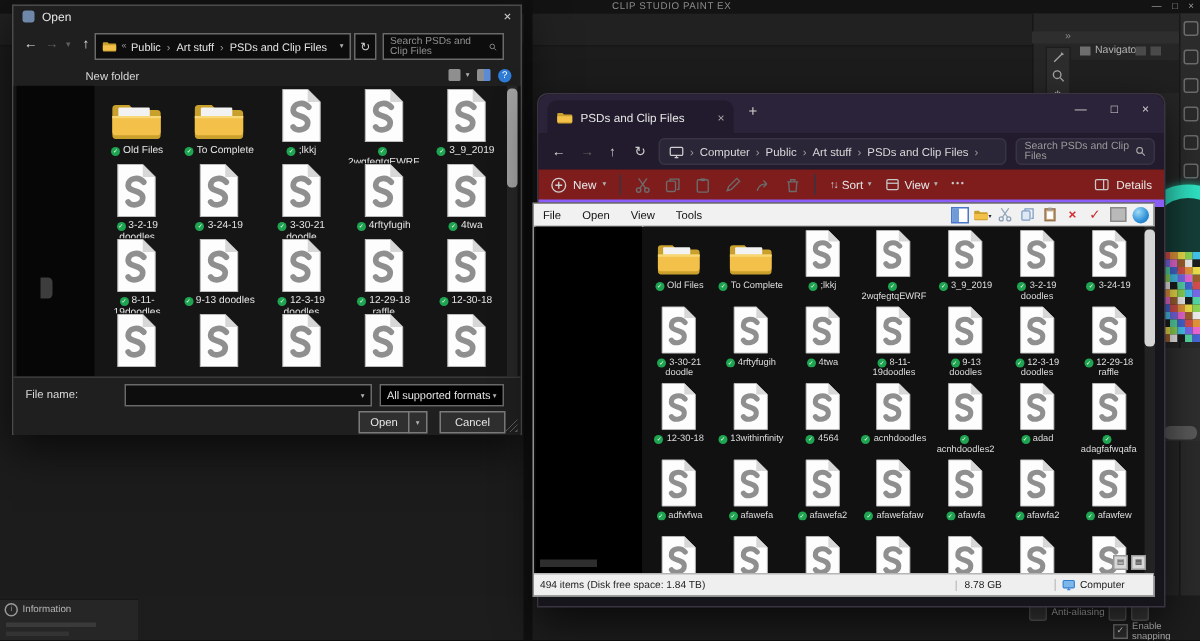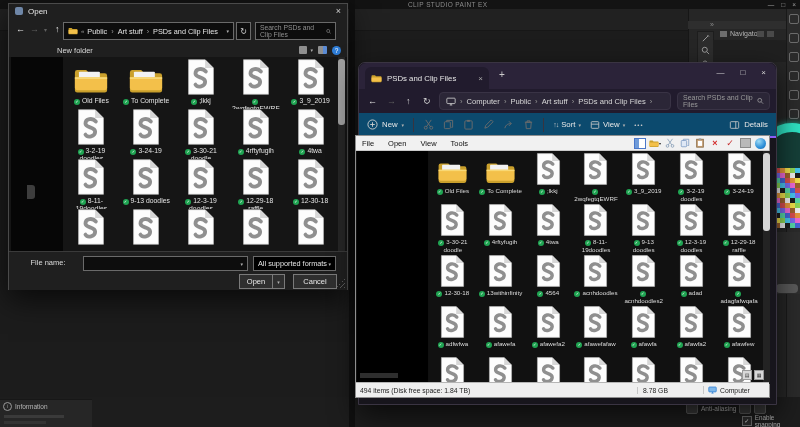--- a/index.html
+++ b/index.html
@@ -83,21 +83,21 @@
   .exp-tabbar{left:0;top:0;width:100%;height:26px;background:#2b2339;border-radius:7px 7px 0 0;}
   .exp-tab{left:6px;top:4px;width:124px;height:22px;background:#211b2d;border-radius:6px 6px 0 0;display:flex;align-items:center;gap:5px;padding:0 6px;box-sizing:border-box;font-size:7.8px;}
   .exp-tab-close{margin-left:auto;color:#aaa;font-size:8px;}
   .exp-newtab{left:140px;top:6px;color:#ccc;font-size:10px;}
   .exp-ctrls{right:10px;top:5px;display:flex;gap:16px;color:#d5d5d5;font-size:8px;}
   .exp-address{left:0;top:26px;width:100%;height:24px;background:#211b2d;}
   .exp-address .navarr{top:7px;}
   .pill{background:#2b2637;border:1px solid #393345;border-radius:4px;box-sizing:border-box;display:flex;align-items:center;font-size:7.6px;color:#d8d8d8;}
   .exp-crumb-pill{left:80px;top:3px;width:232px;height:18px;padding:0 6px;gap:4px;}
   .exp-search{left:318px;top:3px;width:93px;height:18px;padding:0 5px;color:#9a9a9a;font-size:7px;}
-  .exp-cmdbar{left:0;top:50px;width:100%;height:25px;background:#0c4a6e;border-bottom:2px solid #8b5cf6;display:flex;align-items:center;padding:0 8px;box-sizing:border-box;gap:9px;font-size:7.8px;}
+  .exp-cmdbar{left:0;top:50px;width:100%;height:25px;background:#7f1d1d;border-bottom:5px solid #8b5cf6;display:flex;align-items:center;padding:0 8px;box-sizing:border-box;gap:9px;font-size:7.8px;}
   .cmd-ico{color:#6c6c6c;display:inline-flex;}
   .cmd-ico svg{width:11px;height:11px;}
   .vdiv{width:1px;height:14px;background:#38343f;}
   .exp-content{left:0;top:75px;width:100%;height:266px;background:#17151c;}
 
   
   .cls{left:355px;top:135px;width:415px;height:263px;background:#101010;border:1px solid #8f8f8f;box-sizing:border-box;}
   .cls-menubar{left:0;top:0;width:100%;height:15px;background:#f1f1f1;border-bottom:1px solid #c9c9c9;display:flex;align-items:center;padding:0 6px;box-sizing:border-box;gap:14px;font-size:7.5px;color:#111;}
   .cls-tools{position:absolute;right:3px;top:1px;display:flex;gap:3px;align-items:center;}
   .cls-tools .ti{width:12px;height:12px;display:inline-flex;align-items:center;justify-content:center;font-size:9px;}
@@ -505,21 +505,21 @@
                 <path d="M27 18 C 22 12 12 14 12 21 C 12 28 26 25 26 33 C 26 40 15 42 12 37" fill="none" stroke="#8f8f8f" stroke-width="5.5" stroke-linecap="round"></path>
               </svg>
             </div>
           </div>
         </div>
       <div class="abs dlg-scroll scroll-track">
         <span class="scroll-thumb" style="top:2px;height:66px"></span>
       </div>
     </div>
     <div class="abs dlg-bottom">
-      <span class="abs" style="left:8px;top:6px;width:62px;text-align:center;color:#dcdcdc">File name:</span>
+      <span class="abs" style="left:8px;top:6px;width:62px;text-align:left;color:#dcdcdc">File name:</span>
       <div class="abs fieldbox" style="left:74px;top:4px;width:165px;height:15px;padding:0 4px">
         <span></span>
         <span class="dd" style="margin-left:auto">▾</span>
       </div>
       <div class="abs fieldbox" style="left:244px;top:4px;width:83px;height:15px;padding:0 4px;background:#000000">
         <span>All supported formats</span>
         <span class="dd" style="margin-left:auto">▾</span>
       </div>
       <div class="abs btn" style="left:230px;top:22px;width:34px;height:15px">
           <span>Open</span>

